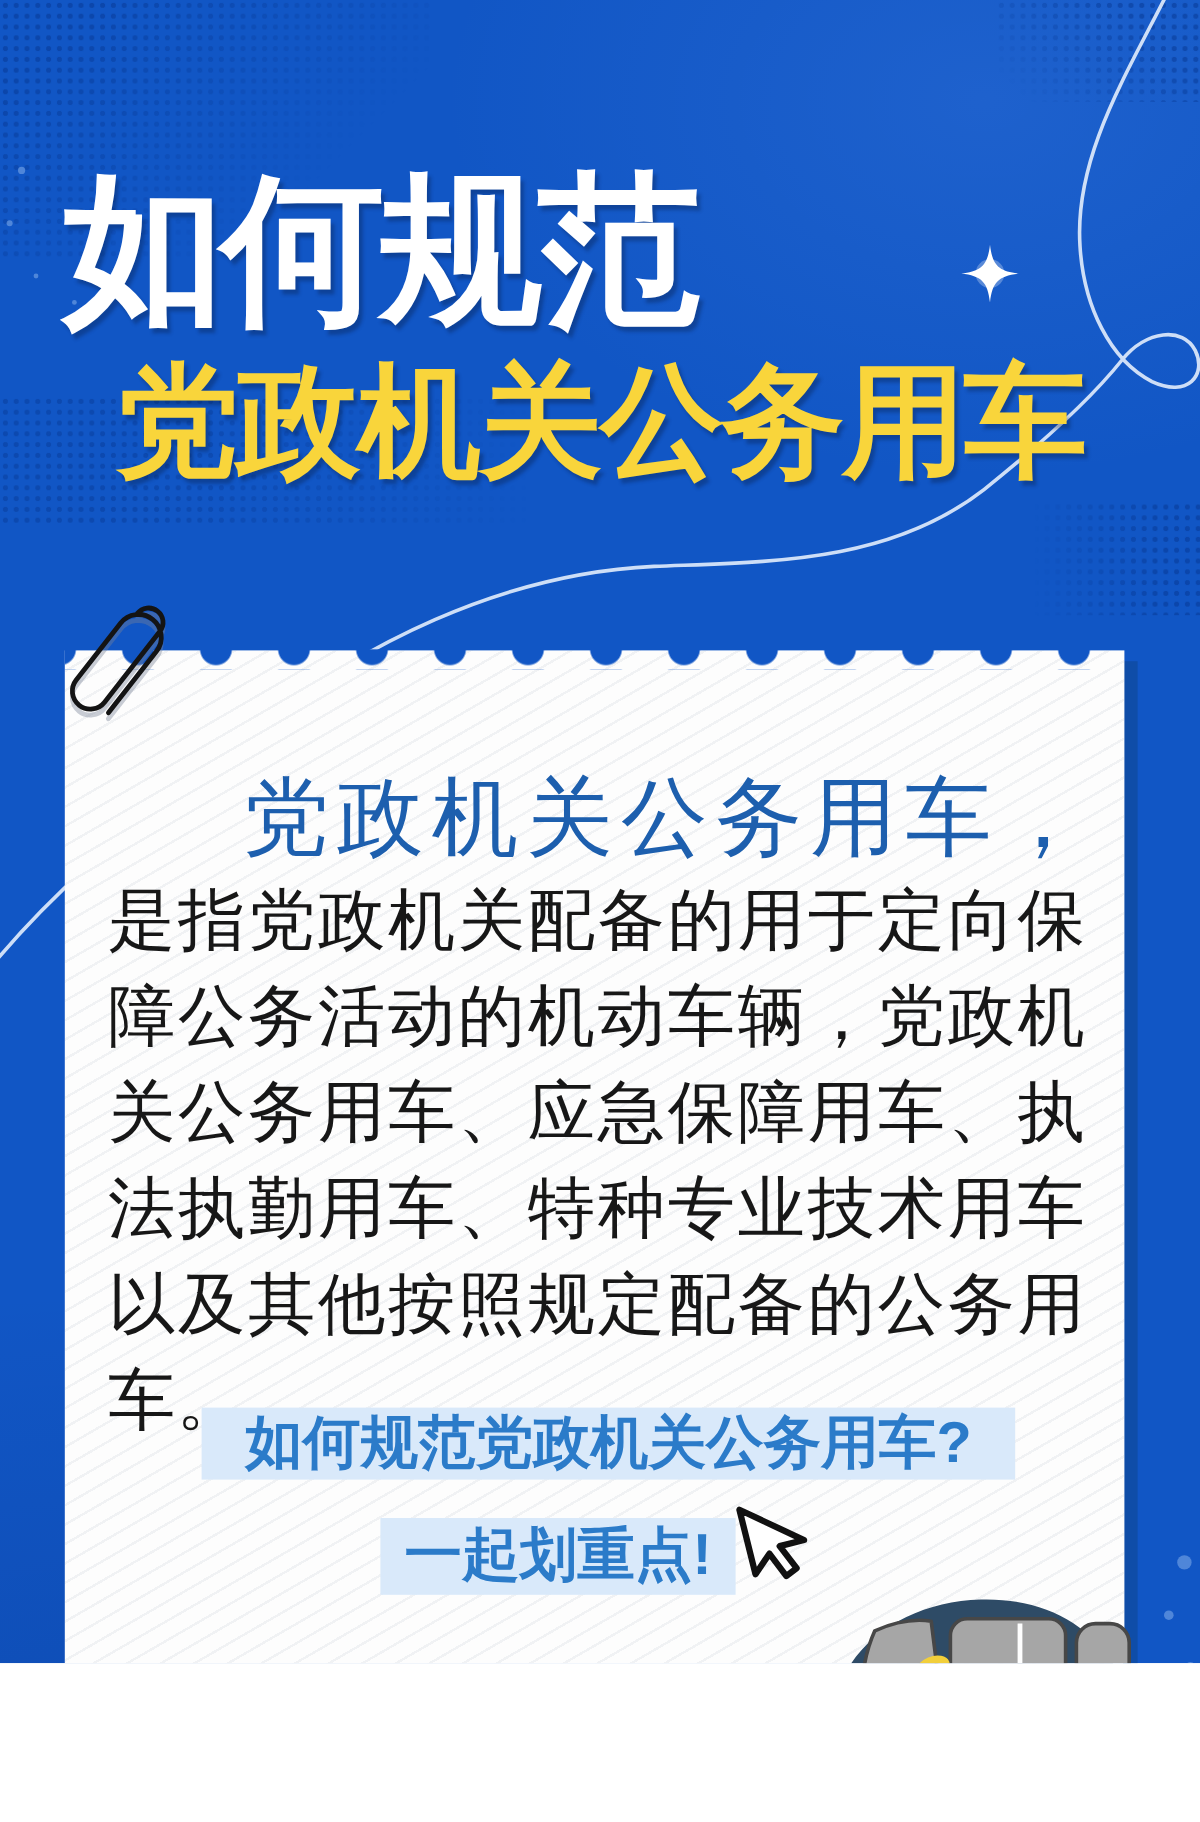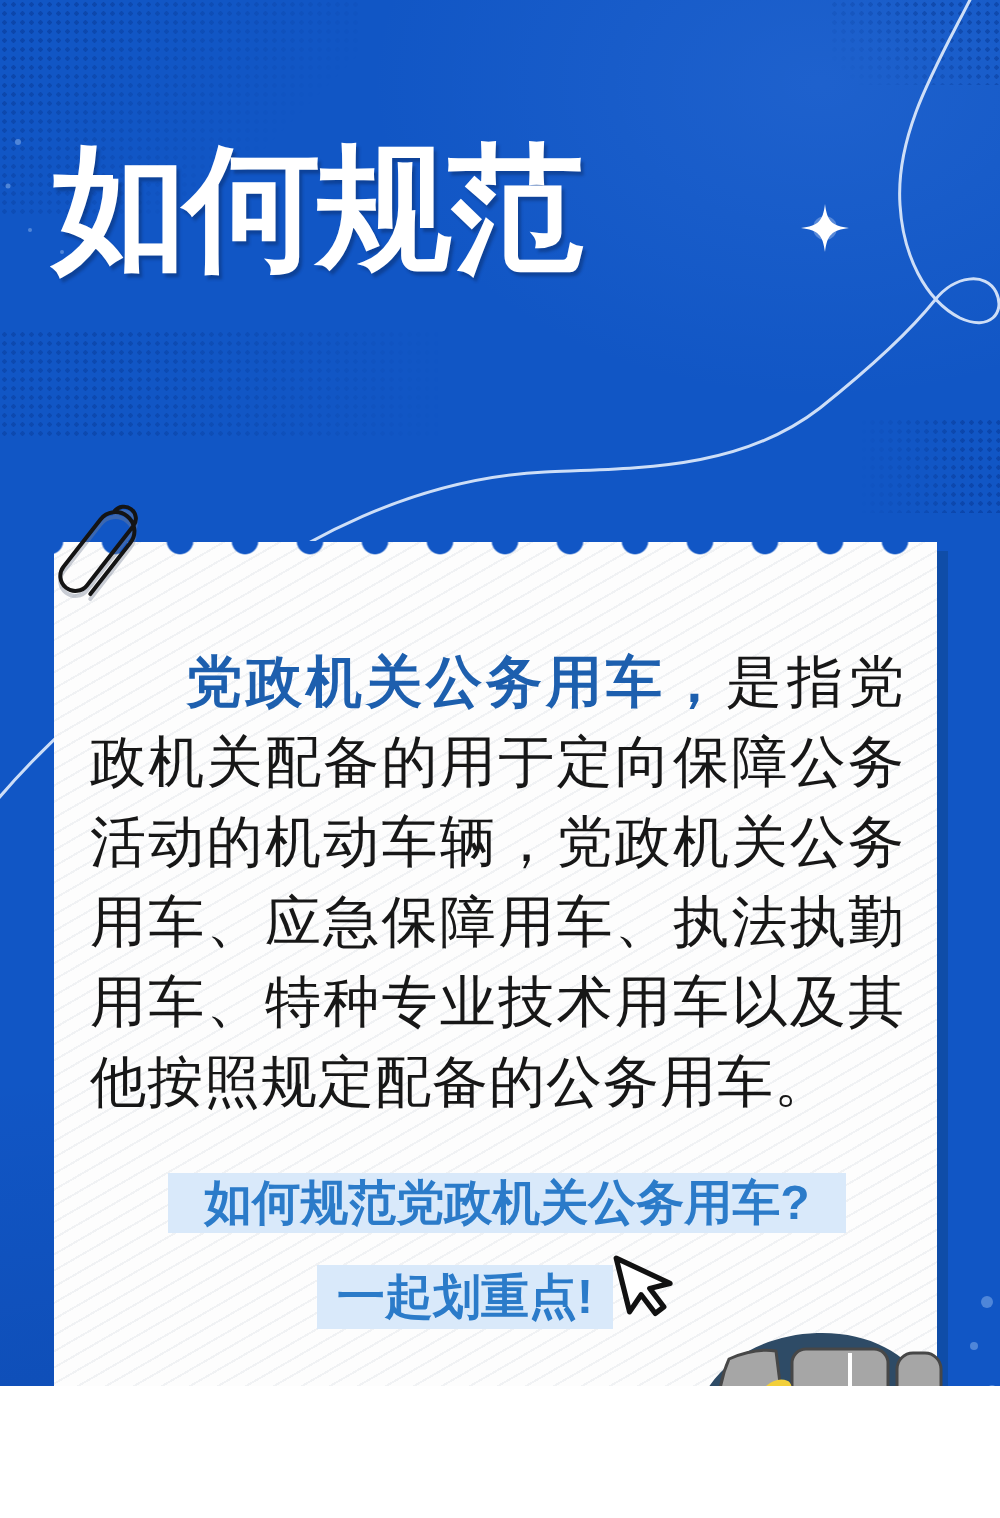--- a/index.html
+++ b/index.html
@@ -54,21 +54,21 @@
   .perf{
     position:absolute;top:-1px;left:0;right:0;height:17px;
     background-image:radial-gradient(circle 14px at 32.5px 0px, #1156c5 12.5px, rgba(17,86,197,0) 14px);
     background-size:65px 17px;background-position:28.5px 0;background-repeat:repeat-x;
   }
   .body-text{
     position:absolute;left:36px;right:32px;top:100px;margin:0;
     font-size:56px;line-height:80px;color:#171717;
     text-align:justify;text-indent:96px;letter-spacing:1px;
   }
-  .body-text .lead{font-size:56px;font-weight:700;color:#1d5fae;letter-spacing:0;}
+  .body-text .lead{font-size:72px;font-weight:400;color:#1d5fae;letter-spacing:0;margin-left:16px;}
   .hl{
     position:absolute;background:#d9e9fa;color:#2b7bc9;
     font-size:48px;font-weight:600;text-align:center;white-space:nowrap;
   }
   .hl1{left:114px;top:631px;width:678px;height:60px;line-height:60px;}
   .hl2{left:263px;top:723px;width:296px;height:64px;line-height:64px;}
   
   .paperclip{position:absolute;left:34px;top:486px;z-index:4;}
   .cursor{position:absolute;left:612px;top:1248px;z-index:5;}
   .car{position:absolute;left:645px;top:1325px;z-index:4;}
@@ -116,20 +116,21 @@
       <circle cx="940" cy="1028" r="3"></circle>
         <circle cx="150" cy="1372" r="3"></circle>
       <circle cx="18" cy="142" r="3"></circle>
         <circle cx="8" cy="186" r="2.5"></circle>
       <circle cx="30" cy="230" r="2"></circle>
         <circle cx="62" cy="252" r="2"></circle>
     </g>
   </svg>
 
   <h1 class="title-white">如何规范</h1>
+  <h1 class="title-yellow">党政机关公务用车</h1>
 
   <div class="card">
     <div class="perf"></div>
     <p class="body-text"><span class="lead">党政机关公务用车，</span><span>是指党政机关配备的用于定向保障公务活动的机动车辆，党政机关公务用车、应急保障用车、执法执勤用车、特种专业技术用车以及其他按照规定配备的公务用车。</span></p>
     <div class="hl hl2">一起划重点!</div>
     <div class="hl hl1">如何规范党政机关公务用车?</div>
   </div>
 
   <svg class="paperclip" width="112" height="152" viewBox="0 0 112 152">
     <g transform="rotate(38 56 76)">

